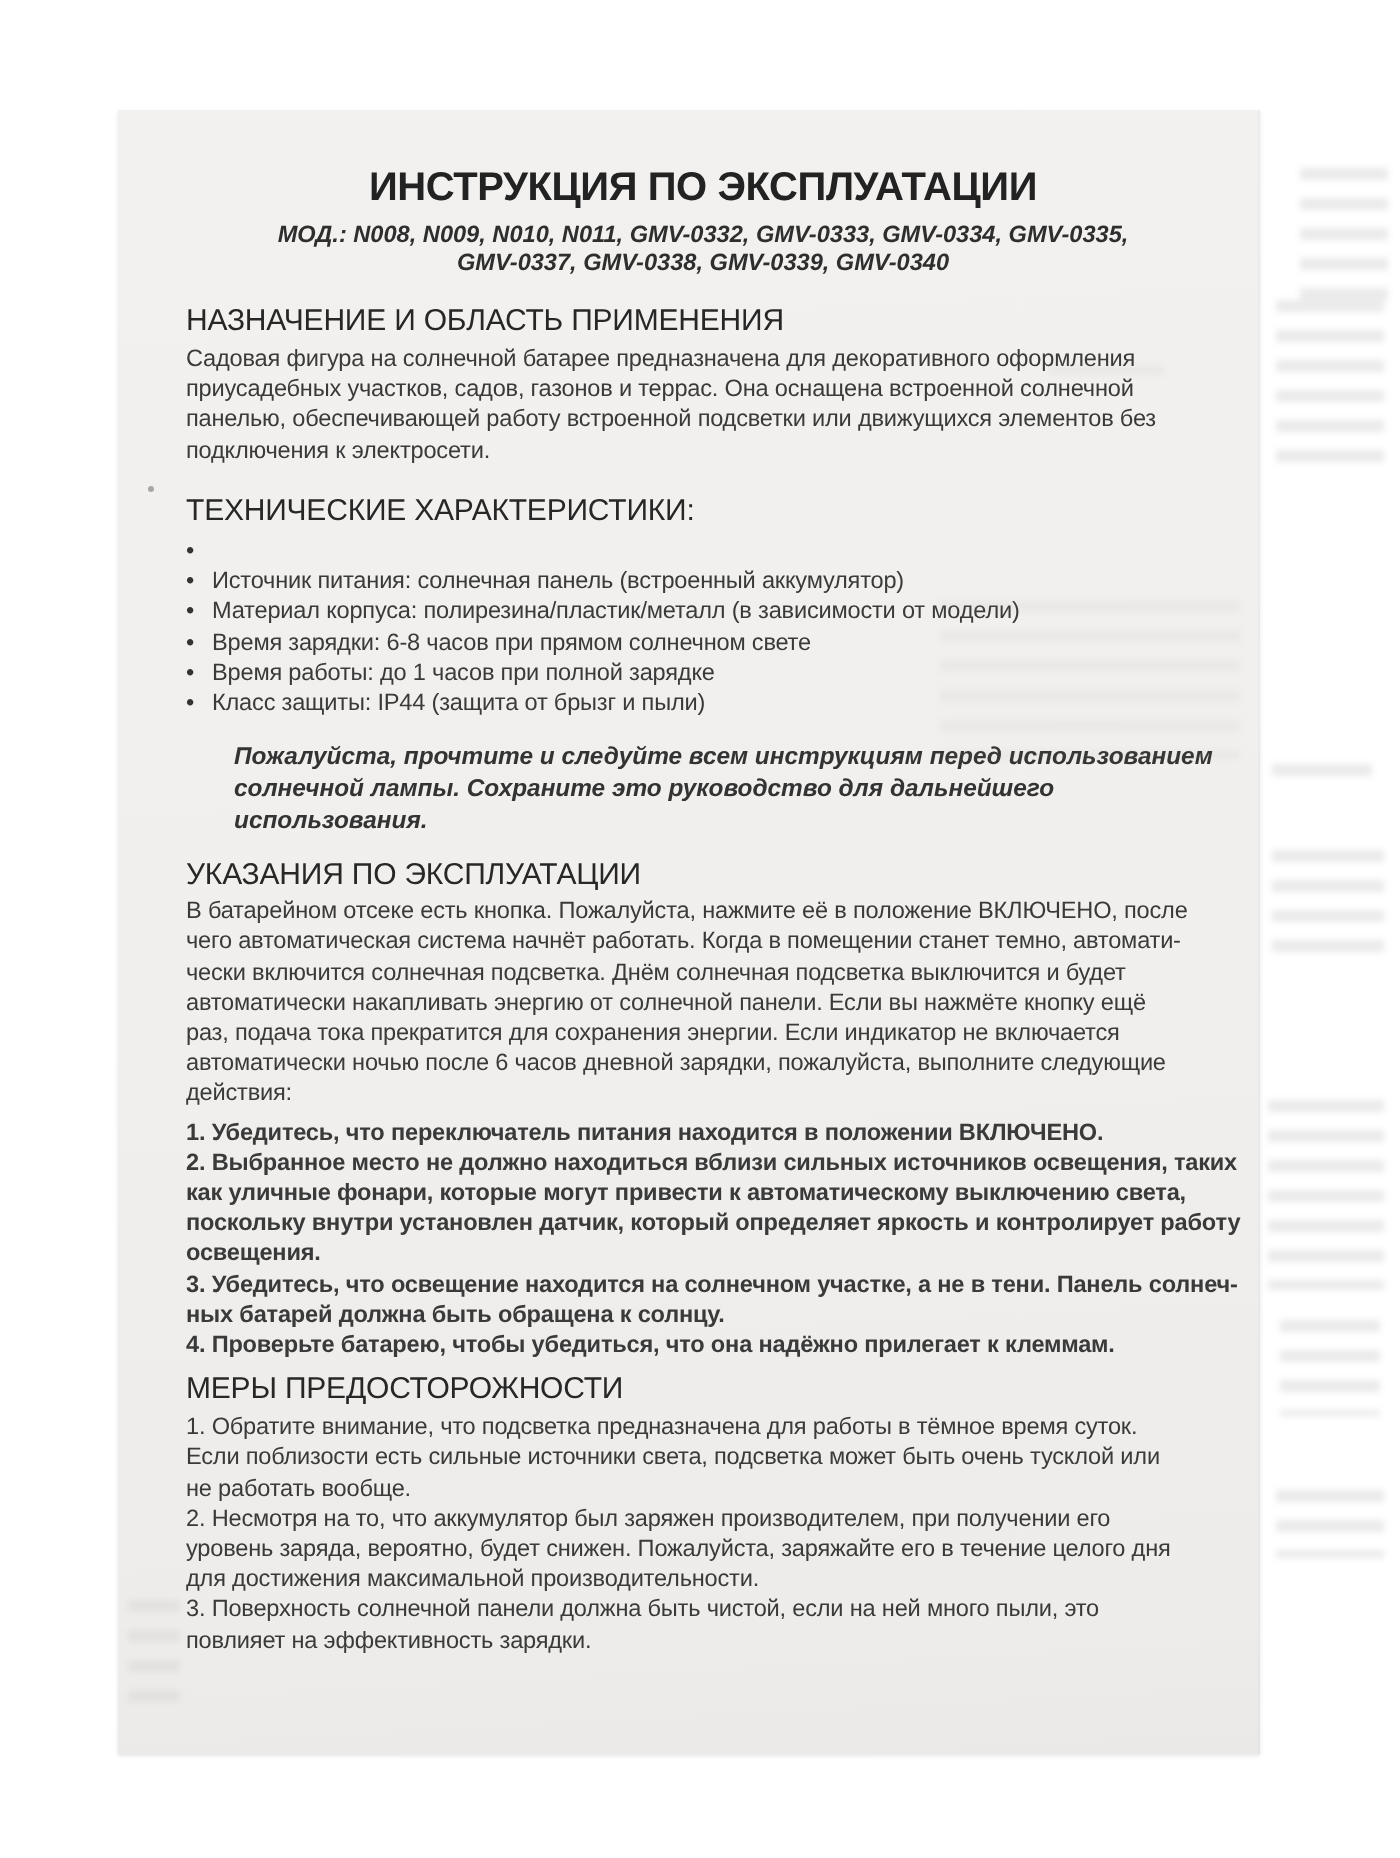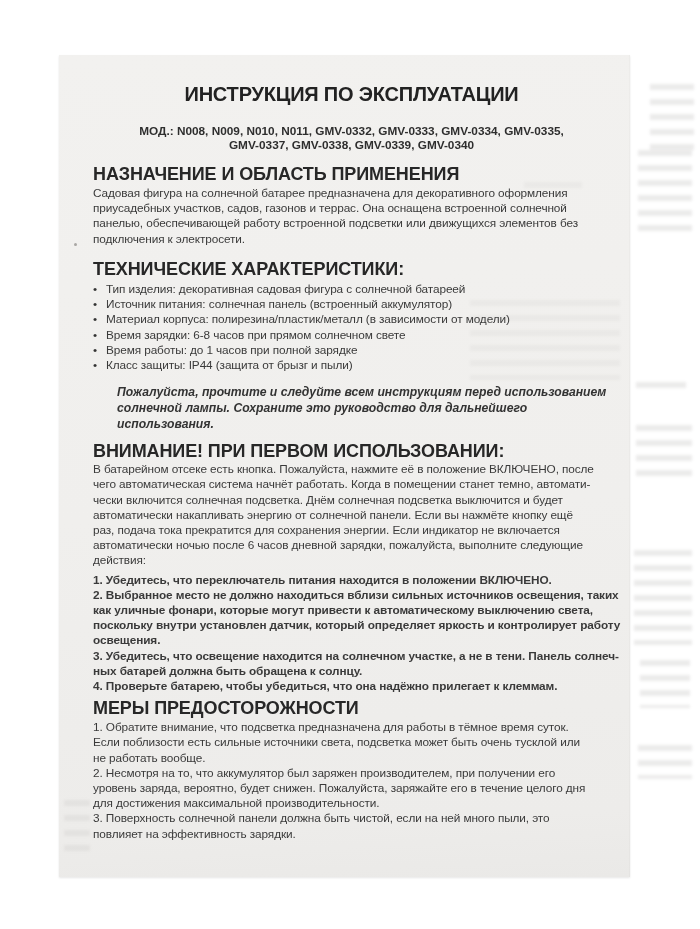--- a/index.html
+++ b/index.html
@@ -28,24 +28,24 @@
   .doc-title {
     font-size: 20px; line-height: 24px; font-weight: bold;
     color: #222; letter-spacing: -0.2px;
   }
   .doc-subtitle {
     font-size: 16.5px; line-height: 22px; font-weight: bold;
     color: #242424; margin-top: 6px; letter-spacing: -0.2px;
   }
   .doc-models {
     font-size: 11.8px; line-height: 13.5px; font-weight: bold;
-    color: #2e2e2e; margin-top: 19px; white-space: pre-line;
+    color: #2e2e2e; margin-top: 5px; white-space: pre-line; font-style: italic;
   }
   h2 {
-    font-size: 18px; line-height: 19px; font-weight: bold;
+    font-size: 15px; line-height: 19px; font-weight: normal;
     color: #272727; margin: 13px 0 0 0; letter-spacing: -0.1px;
   }
   h2.tight { margin-top: 0; line-height: 17px; }
   .h2-group { margin-top: 11px; }
   .body-block {
     font-size: 11.8px; line-height: 15.2px;
     white-space: pre; letter-spacing: -0.1px;
     color: #3a3a3a; margin-top: 2px;
   }
   .bullets { margin: 3px 0 0 0; padding: 0; list-style: none; }
@@ -97,21 +97,20 @@
 приусадебных участков, садов, газонов и террас. Она оснащена встроенной солнечной
 панелью, обеспечивающей работу встроенной подсветки или движущихся элементов без
 подключения к электросети.</div>
     </div>
 
     <div class="section">
       <h2>ТЕХНИЧЕСКИЕ ХАРАКТЕРИСТИКИ:</h2>
       <ul class="bullets">
         <li>
             <span class="blt">•</span>
-            <span>Тип изделия: декоративная садовая фигура с солнечной батареей</span>
           </li>
         <li>
             <span class="blt">•</span>
             <span>Источник питания: солнечная панель (встроенный аккумулятор)</span>
           </li>
         <li>
             <span class="blt">•</span>
             <span>Материал корпуса: полирезина/пластик/металл (в зависимости от модели)</span>
           </li>
         <li>
@@ -127,21 +126,21 @@
             <span>Класс защиты: IP44 (защита от брызг и пыли)</span>
           </li>
       </ul>
     </div>
 
     <div class="note-block">Пожалуйста, прочтите и следуйте всем инструкциям перед использованием
 солнечной лампы. Сохраните это руководство для дальнейшего использования.</div>
 
     <div class="section">
       <div class="h2-group">
-        <h2 class="tight">ВНИМАНИЕ! ПРИ ПЕРВОМ ИСПОЛЬЗОВАНИИ:</h2>
+        <h2 class="tight">УКАЗАНИЯ ПО ЭКСПЛУАТАЦИИ</h2>
       </div>
       <div class="body-block">В батарейном отсеке есть кнопка. Пожалуйста, нажмите её в положение ВКЛЮЧЕНО, после
 чего автоматическая система начнёт работать. Когда в помещении станет темно, автомати-
 чески включится солнечная подсветка. Днём солнечная подсветка выключится и будет
 автоматически накапливать энергию от солнечной панели. Если вы нажмёте кнопку ещё
 раз, подача тока прекратится для сохранения энергии. Если индикатор не включается
 автоматически ночью после 6 часов дневной зарядки, пожалуйста, выполните следующие
 действия:</div>
       <div class="body-block steps-block">1. Убедитесь, что переключатель питания находится в положении ВКЛЮЧЕНО.
 2. Выбранное место не должно находиться вблизи сильных источников освещения, таких

